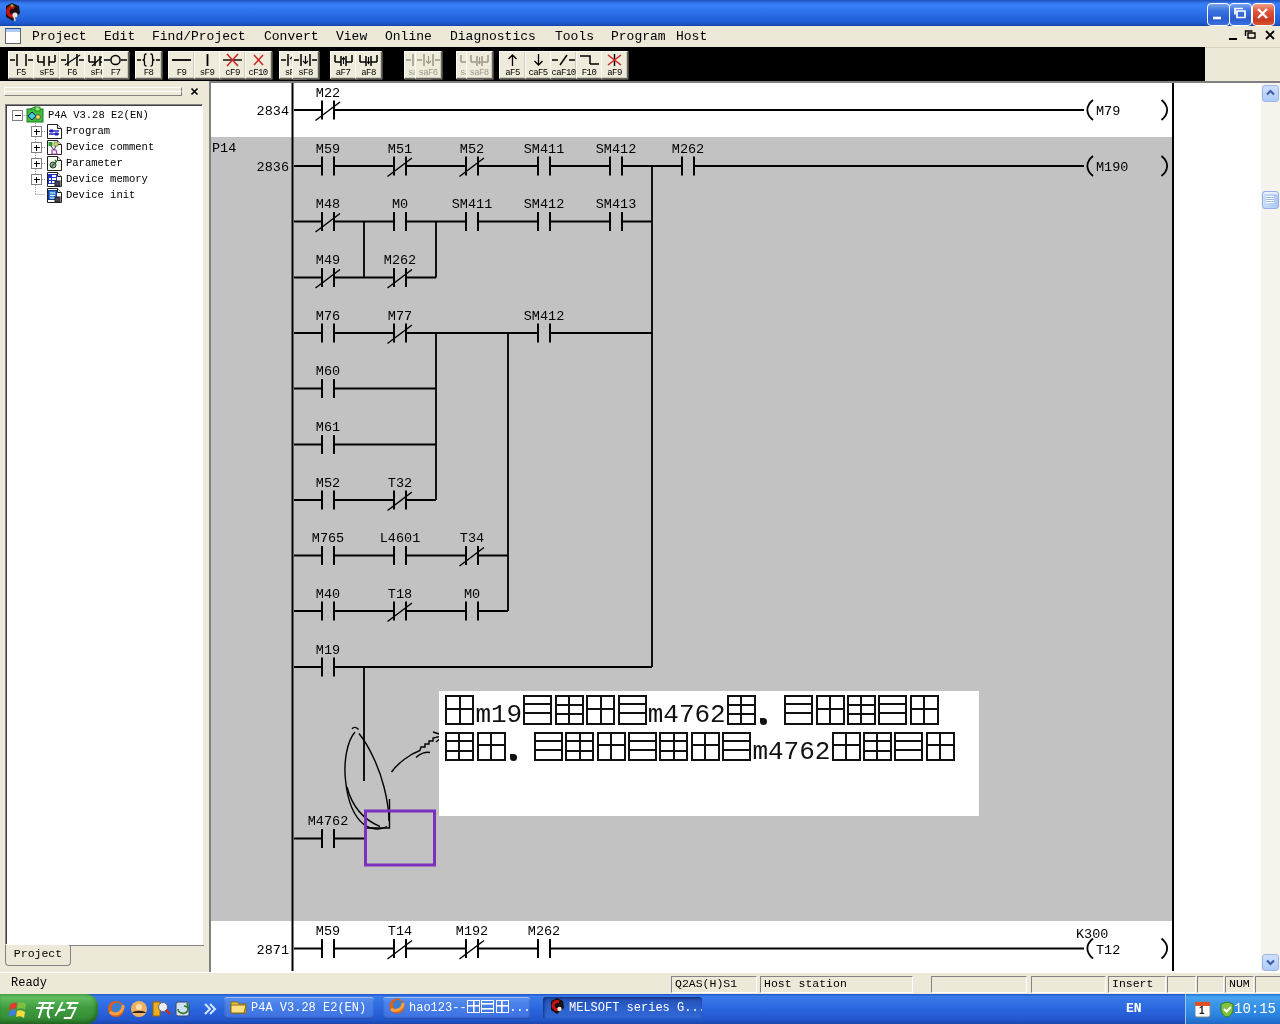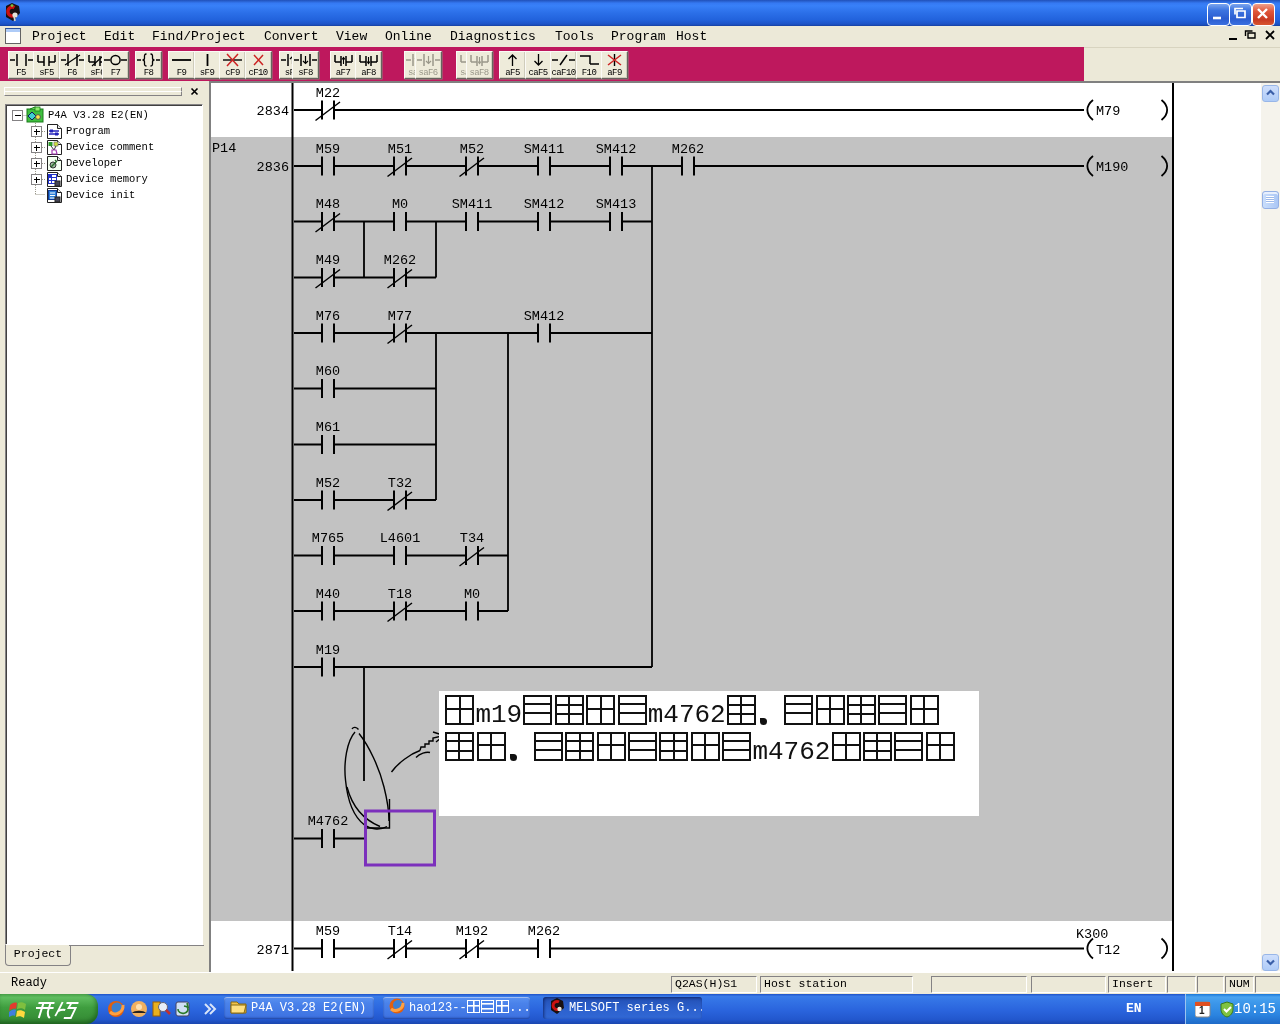--- a/index.html
+++ b/index.html
@@ -6,21 +6,21 @@
 
 #title{left:0;top:0;width:1280px;height:26px;background:linear-gradient(180deg,#2050b8 0%,#3579f2 12%,#3880f8 22%,#2b6fe8 50%,#2263dd 75%,#1c53c6 93%,#1640a0 100%)}
 #title .txt{position:absolute;left:24px;top:5px;color:#fff;font:bold 13.2px "Liberation Mono",monospace;white-space:pre;letter-spacing:0.16px}
 .wbtn{position:absolute;top:3px;width:21px;height:21px;border-radius:4px;border:1px solid #fff}
 #bmin,#bmax{background:linear-gradient(180deg,#7ba4ee 0%,#3c74e0 30%,#2a5cd0 70%,#3b70e0 100%)}
 #bclose{background:linear-gradient(180deg,#f0a08a 0%,#e0563a 35%,#c83a22 75%,#d8552f 100%)}
 
 #menubar{left:0;top:26px;width:1280px;height:21px;background:#ece9d8;border-bottom:1px solid #d8d4c0}
 #menubar span{position:absolute;top:3px;font:13px "Liberation Mono",monospace;color:#000}
 
-#toolbar{left:0;top:47px;width:1084px;height:34px;background:#be185d}
+#toolbar{left:0;top:47px;width:1205px;height:34px;background:#000000}
 .tbtn{position:absolute;top:4px;width:25px;height:26px;background:#eeebda;border:1px solid;border-color:#fbfaf6 #66645f #66645f #fbfaf6;box-shadow:inset -1px -1px 0 #cfccbb,0.5px 0.5px 0 #8a887f}
 .tbtn svg{position:absolute;left:1px;top:1px}
 .tbtn .lb{position:absolute;bottom:0px;width:100%;text-align:center;font:9px "Liberation Mono",monospace;color:#000;letter-spacing:-0.6px;white-space:nowrap}
 .tbtn.dis .lb{color:#9a988a}
 
 #main{left:0;top:81px;width:1280px;height:891px;background:#ece9d8}
 #leftpanel{left:0;top:0;width:209px;height:891px;background:#ece9d8}
 .grip{position:absolute;left:4px;width:176px;height:3px;border-top:1px solid #fff;border-left:1px solid #fff;border-bottom:1px solid #848284;border-right:1px solid #848284}
 #pclose{left:189px;top:5px;width:12px;height:12px;font:bold 11px "Liberation Sans",sans-serif;text-align:center;line-height:11px;color:#000}
 #tree{left:5px;top:23px;width:196px;height:839px;background:#fff;border:1px solid;border-color:#848284 #fff #fff #848284;box-shadow:inset 1px 1px 0 #404040}
@@ -308,21 +308,21 @@
    </g>
   </svg>
   <div class="ebox" style="left:6px;top:5px"></div>
   <div class="ebox pl" style="left:25px;top:21px"></div>
   <div class="ebox pl" style="left:25px;top:37px"></div>
   <div class="ebox pl" style="left:25px;top:53px"></div>
   <div class="ebox pl" style="left:25px;top:69px"></div>
   <div class="ti" style="left:42px;top:4px">P4A V3.28 E2(EN)</div>
   <div class="ti" style="left:60px;top:20px">Program</div>
   <div class="ti" style="left:60px;top:36px">Device comment</div>
-  <div class="ti" style="left:60px;top:52px">Developer</div>
+  <div class="ti" style="left:60px;top:52px">Parameter</div>
   <div class="ti" style="left:60px;top:68px">Device memory</div>
   <div class="ti" style="left:60px;top:84px">Device init</div>
  </div>
  <div id="ptab" class="abs">Project</div>
  <div id="tabline" class="abs"></div>
 </div>
 <div id="editor" class="abs">
 <svg width="1050" height="888" viewBox="211 83 1050 888" style="position:absolute;left:0;top:0">
 <rect x="211" y="83" width="1050" height="888" fill="#fff"></rect>
 <rect x="211" y="137" width="963" height="784" fill="#c2c2c2"></rect>

